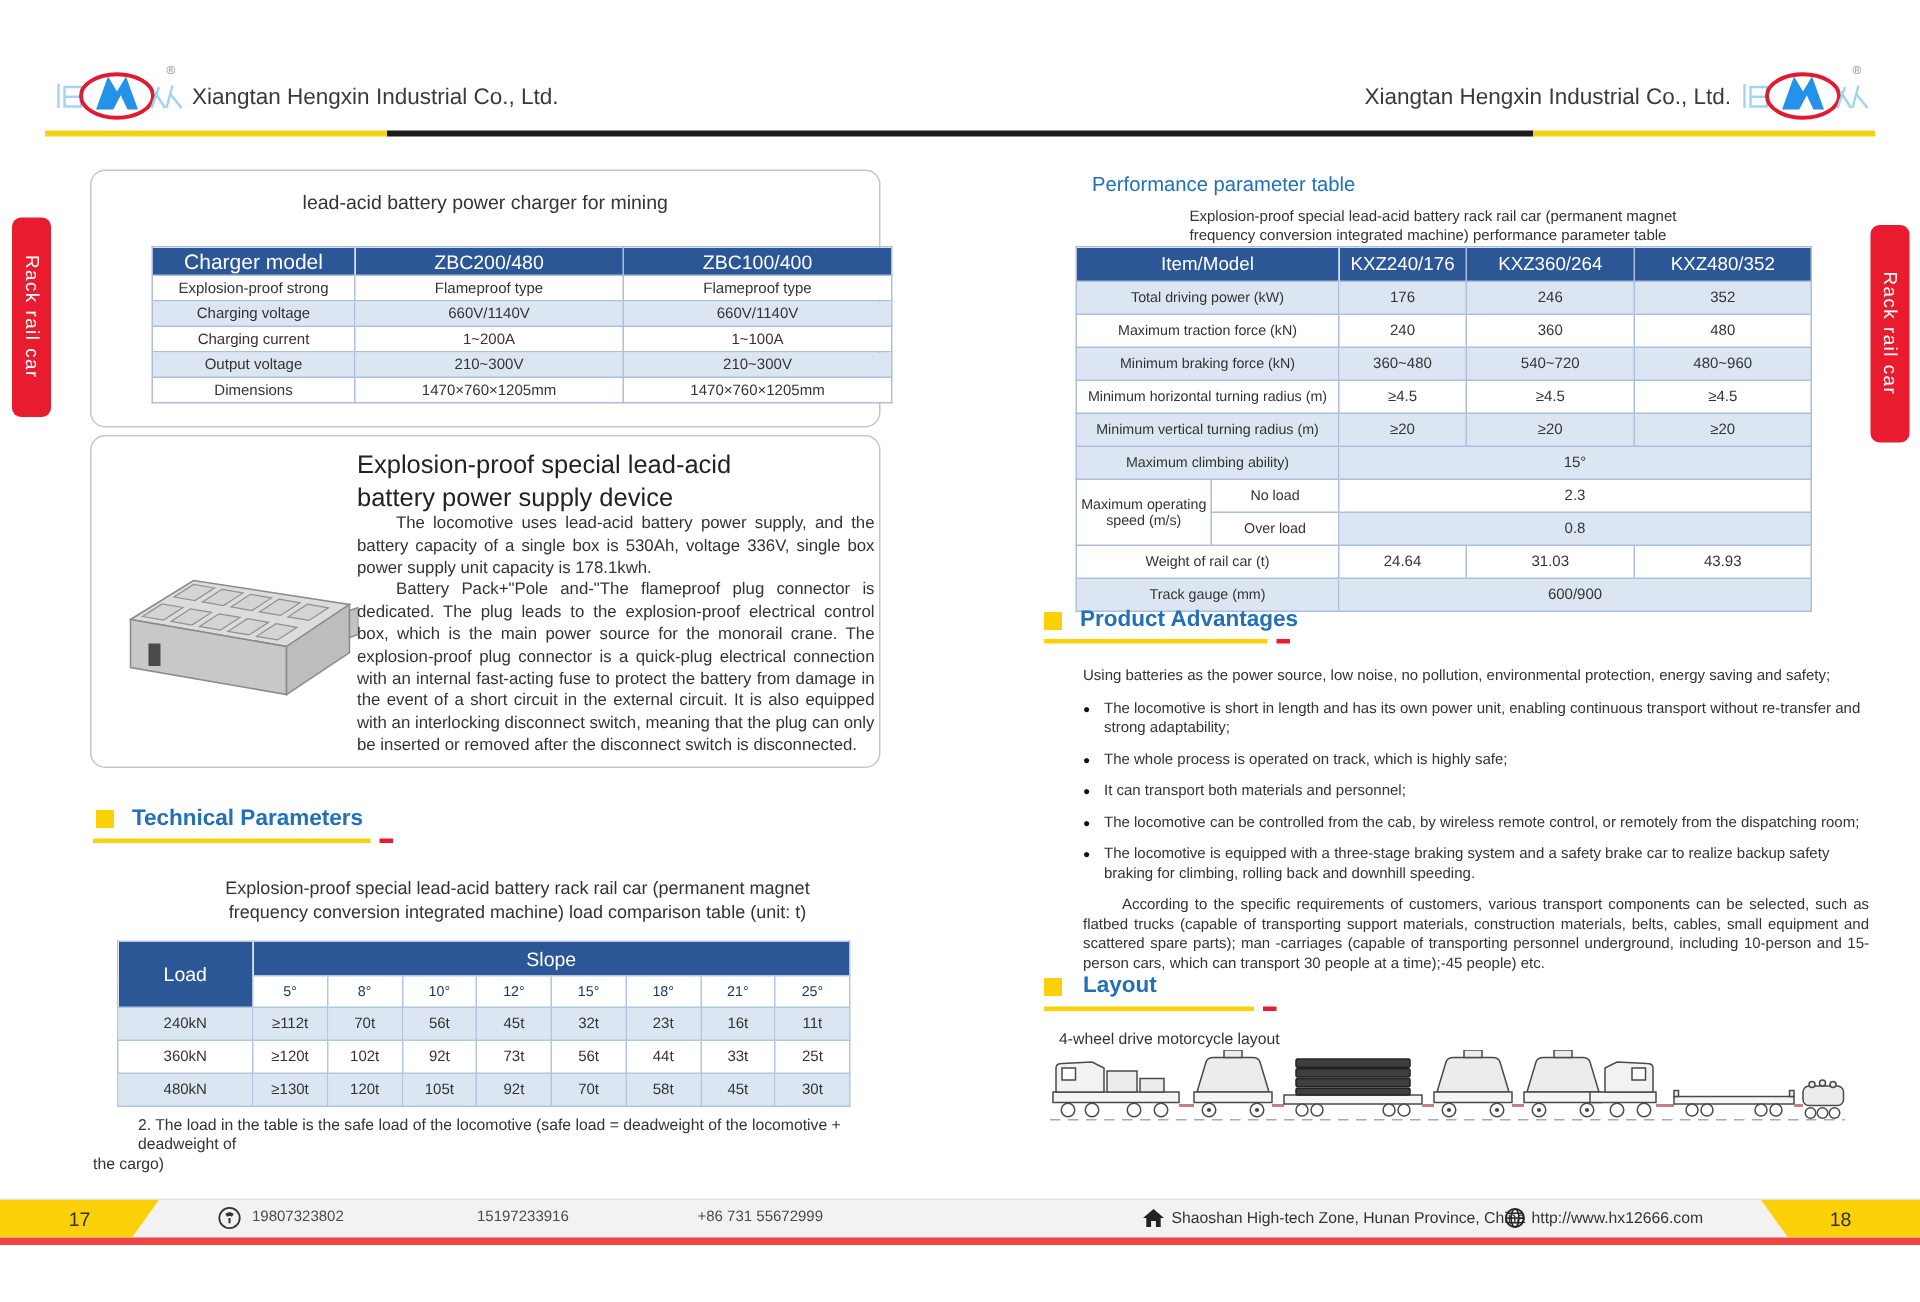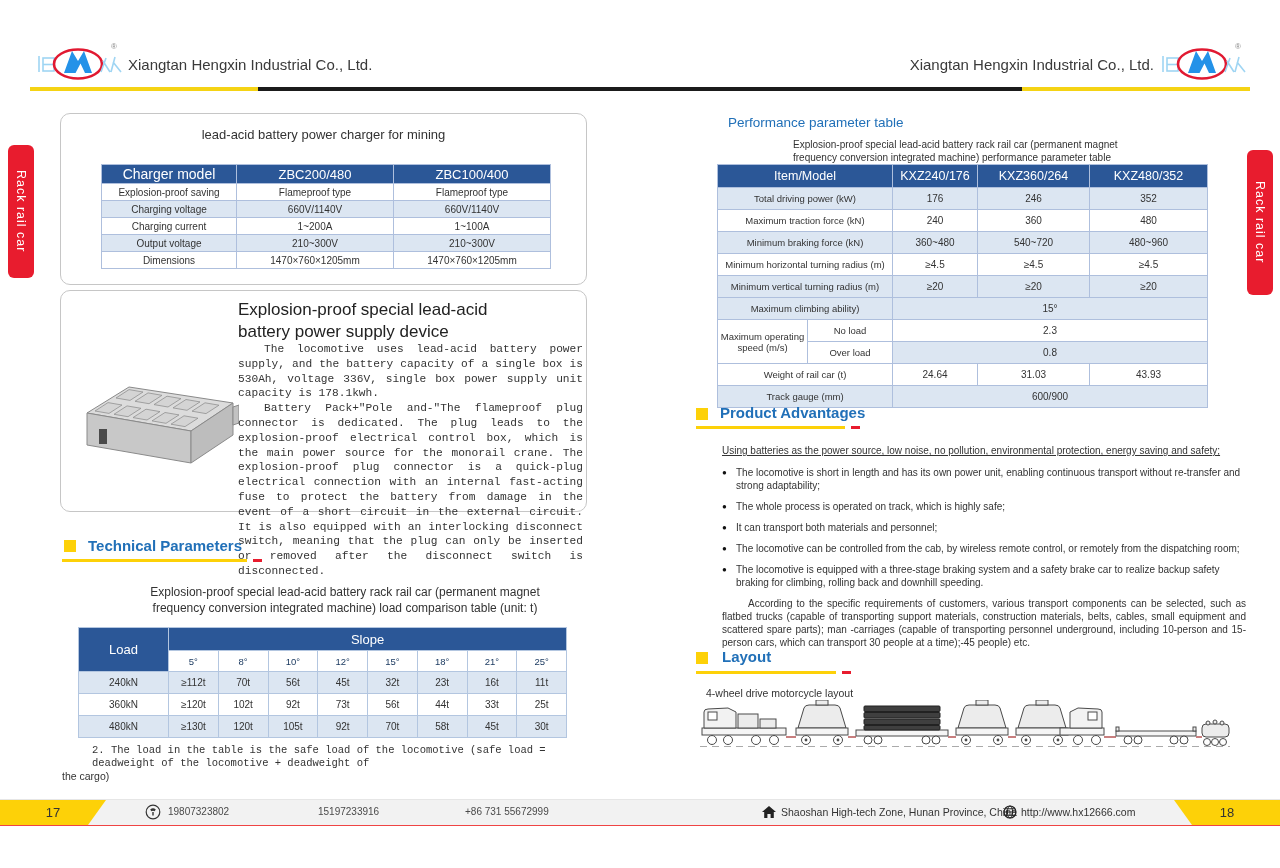--- a/index.html
+++ b/index.html
@@ -23,72 +23,72 @@
   .card-title{text-align:center;font-size:13px;color:#333;line-height:17px;padding-top:12px;}
 
   
   table.tbl{border-collapse:collapse;table-layout:fixed;}
   .tbl th,.tbl td{border:1px solid #aebfdd;text-align:center;padding:0;overflow:hidden;white-space:nowrap;font-weight:normal;}
   .hdr-dark{background:#2b5797;color:#fff;}
   .row-lb{background:#dce6f2;}
   .row-w{background:#fff;}
 
   
-  .charger-tbl{position:absolute;left:40px;top:50px;width:450px;}
+  .charger-tbl{position:absolute;left:40px;top:50px;width:494px;}
   .charger-tbl th{height:18px;font-size:13px;}
   .charger-tbl th.first{font-size:14px;}
   .charger-tbl td{height:16px;font-size:10px;color:#333;}
 
   
   .bat-title{position:absolute;left:177px;top:8px;width:343px;text-align:left;
              font-size:17px;color:#222;line-height:22px;}
   .bat-text{position:absolute;left:177px;top:51px;width:345px;font-size:11.2px;line-height:14.8px;
-            text-align:justify;color:#333;font-family:Liberation Mono, monospace;}
+            text-align:justify;color:#333;}
   .bat-text p{margin:0;text-indent:26px;}
   .bat-img{position:absolute;left:6px;top:52px;}
 
   
   .sec-square{position:absolute;width:12px;height:12px;background:#fdd108;}
   .sec-title{position:absolute;font-size:15px;color:#2170b8;font-weight:700;}
   .sec-underline{position:absolute;height:2.5px;background:#fdd108;}
   .sec-dash{position:absolute;height:3px;width:9px;background:#e81c2e;}
 
   .tbl-caption{position:absolute;text-align:center;font-size:12px;color:#333;line-height:16px;}
 
   
   .load-tbl{position:absolute;left:78px;top:627px;width:489px;border:1px solid #3c6ab0;}
   .load-tbl th,.load-tbl td{border:1px solid #b3c6e0;}
   .load-tbl .grp{height:22px;font-size:13px;}
   .load-tbl .deg{height:20px;font-size:9.5px;color:#17365d;background:#fff;}
   .load-tbl td{height:21px;font-size:10px;color:#333;}
 
   .note{position:absolute;left:62px;top:744px;width:545px;font-size:10.5px;line-height:13px;color:#333;}
-  .note .ind{padding-left:30px;font-family:Liberation Mono, monospace;}
+  .note .ind{padding-left:30px;}
 
   
   .perf-head{position:absolute;left:728px;top:115px;font-size:13.5px;color:#2170b8;font-weight:500;}
   .perf-caption{position:absolute;left:793px;top:139px;font-size:10px;line-height:12.5px;color:#333;}
   .perf-tbl{position:absolute;left:717px;top:164px;width:490px;}
   .perf-tbl th{height:22px;font-size:12.5px;}
   .perf-tbl td{height:21px;font-size:10px;color:#333;}
   .perf-tbl td.lbl{font-size:9.5px;}
   .perf-tbl td.wrap{white-space:normal;line-height:11px;font-size:9.5px;text-align:center;}
 
   
   .adv-body{position:absolute;left:722px;top:444px;width:524px;font-size:10px;line-height:13px;color:#333;}
-  .adv-body .intro{margin:0 0 9px 0;text-decoration:underline;}
+  .adv-body .intro{margin:0 0 9px 0;}
   .bullet-row{display:flex;margin:0 0 8px 0;}
   .bullet-dot{width:14px;flex:none;font-size:8px;line-height:13px;color:#111;}
   .closing{margin:4px 0 0 0;text-indent:26px;text-align:justify;}
 
   .layout-caption{position:absolute;left:706px;top:687px;font-size:10.5px;color:#333;}
 
   
   .footer-bar{position:absolute;left:0;top:799px;width:1280px;height:25px;background:#f2f2f2;
-              border-top:1px solid #e6e6e6;border-bottom:1px solid #ef4444;}
+              border-top:1px solid #e6e6e6;border-bottom:5px solid #ef4444;}
   .pg{position:absolute;top:0;height:25px;background:#fdd108;color:#333;font-size:13px;
       display:flex;align-items:center;justify-content:center;}
   .pg17{left:0;width:106px;clip-path:polygon(0 0,100% 0,calc(100% - 18px) 100%,0 100%);}
   .pg18{left:1174px;width:106px;clip-path:polygon(0 0,100% 0,100% 100%,18px 100%);}
   .ft-txt{position:absolute;top:6px;font-size:10px;color:#4a4a4a;white-space:nowrap;}
   .ft-ico{position:absolute;}
 </style>
 </head>
 <body>
 
@@ -147,21 +147,21 @@
         </colgroup>
       <thead>
         <tr>
           <th class="hdr-dark first">Charger model</th>
           <th class="hdr-dark">ZBC200/480</th>
           <th class="hdr-dark">ZBC100/400</th>
         </tr>
       </thead>
       <tbody>
         <tr class="row-w">
-          <td>Explosion-proof saving</td>
+          <td>Explosion-proof strong</td>
           <td>Flameproof type</td>
           <td>Flameproof type</td>
         </tr>
         <tr class="row-lb">
           <td>Charging voltage</td>
           <td>660V/1140V</td>
           <td>660V/1140V</td>
         </tr>
         <tr class="row-w">
           <td>Charging current</td>

